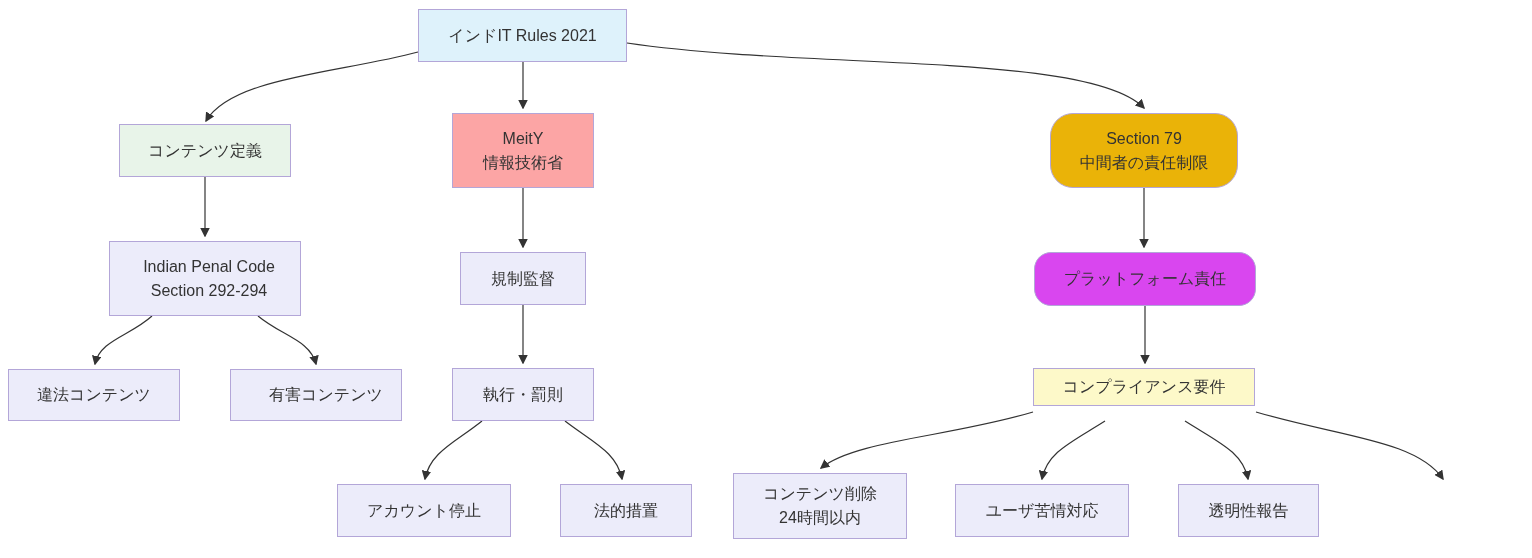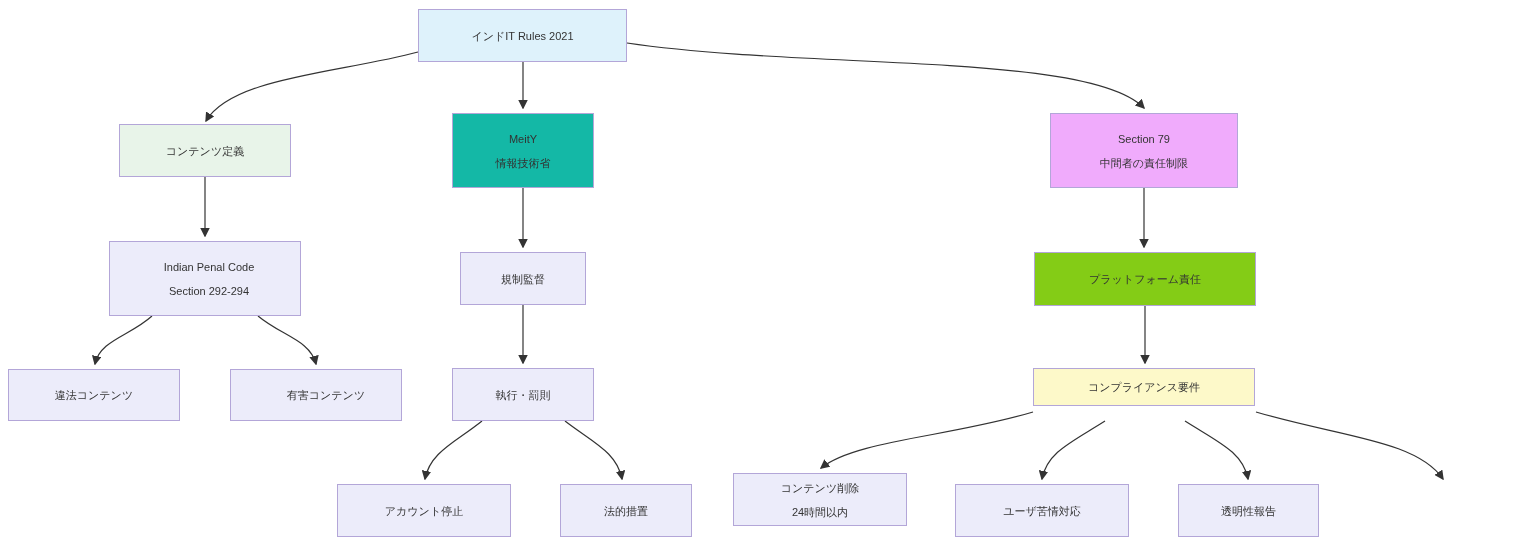--- a/index.html
+++ b/index.html
@@ -18,35 +18,35 @@
   svg.edges {
     position: absolute;
     left: 0; top: 0;
     width: 1532px; height: 558px;
   }
   .node {
     position: absolute;
     box-sizing: border-box;
     border: 1px solid #b3a6d8;
     color: #333333;
-    font-size: 11px;
+    font-size: 16px;
     line-height: 24px;
     display: flex;
     flex-direction: column;
     align-items: center;
     justify-content: center;
     text-align: center;
     white-space: nowrap;
   }
   .n-lav    { background: #ececfa; }
   .n-blue   { background: #def2fb; }
   .n-green  { background: #e8f4e9; }
-  .n-orange { background: #14b8a6; }
-  .n-purple { background: #f0abfc; }
-  .n-pink   { background: #84cc16; }
+  .n-orange { background: #fca5a5; }
+  .n-purple { background: #eab308; border-radius: 23px; }
+  .n-pink   { background: #d946ef; border-radius: 17px; }
   .n-yellow { background: #fdf9c9; }
 </style>
 </head>
 <body>
 
 <div class="canvas">
 
   <svg class="edges" viewBox="0 0 1532 558" fill="none">
     <defs>
       <marker id="arrow" viewBox="0 0 10 10" refX="8.5" refY="5" markerWidth="8" markerHeight="8" orient="auto">
@@ -121,21 +121,21 @@
   </div>
 
   <div class="node n-pink" style="left:1034px; top:252px; width:222px; height:54px;">
     <span>プラットフォーム責任</span>
   </div>
 
   <div class="node n-yellow" style="left:1033px; top:368px; width:222px; height:38px;">
     <span>コンプライアンス要件</span>
   </div>
 
-  <div class="node n-lav" style="left:733px; top:473px; width:174px; height:53px;">
+  <div class="node n-lav" style="left:733px; top:473px; width:174px; height:66px;">
     <span>コンテンツ削除</span>
     <span>24時間以内</span>
   </div>
 
   <div class="node n-lav" style="left:955px; top:484px; width:174px; height:53px;">
     <span>ユーザ苦情対応</span>
   </div>
 
   <div class="node n-lav" style="left:1178px; top:484px; width:141px; height:53px;">
     <span>透明性報告</span>

